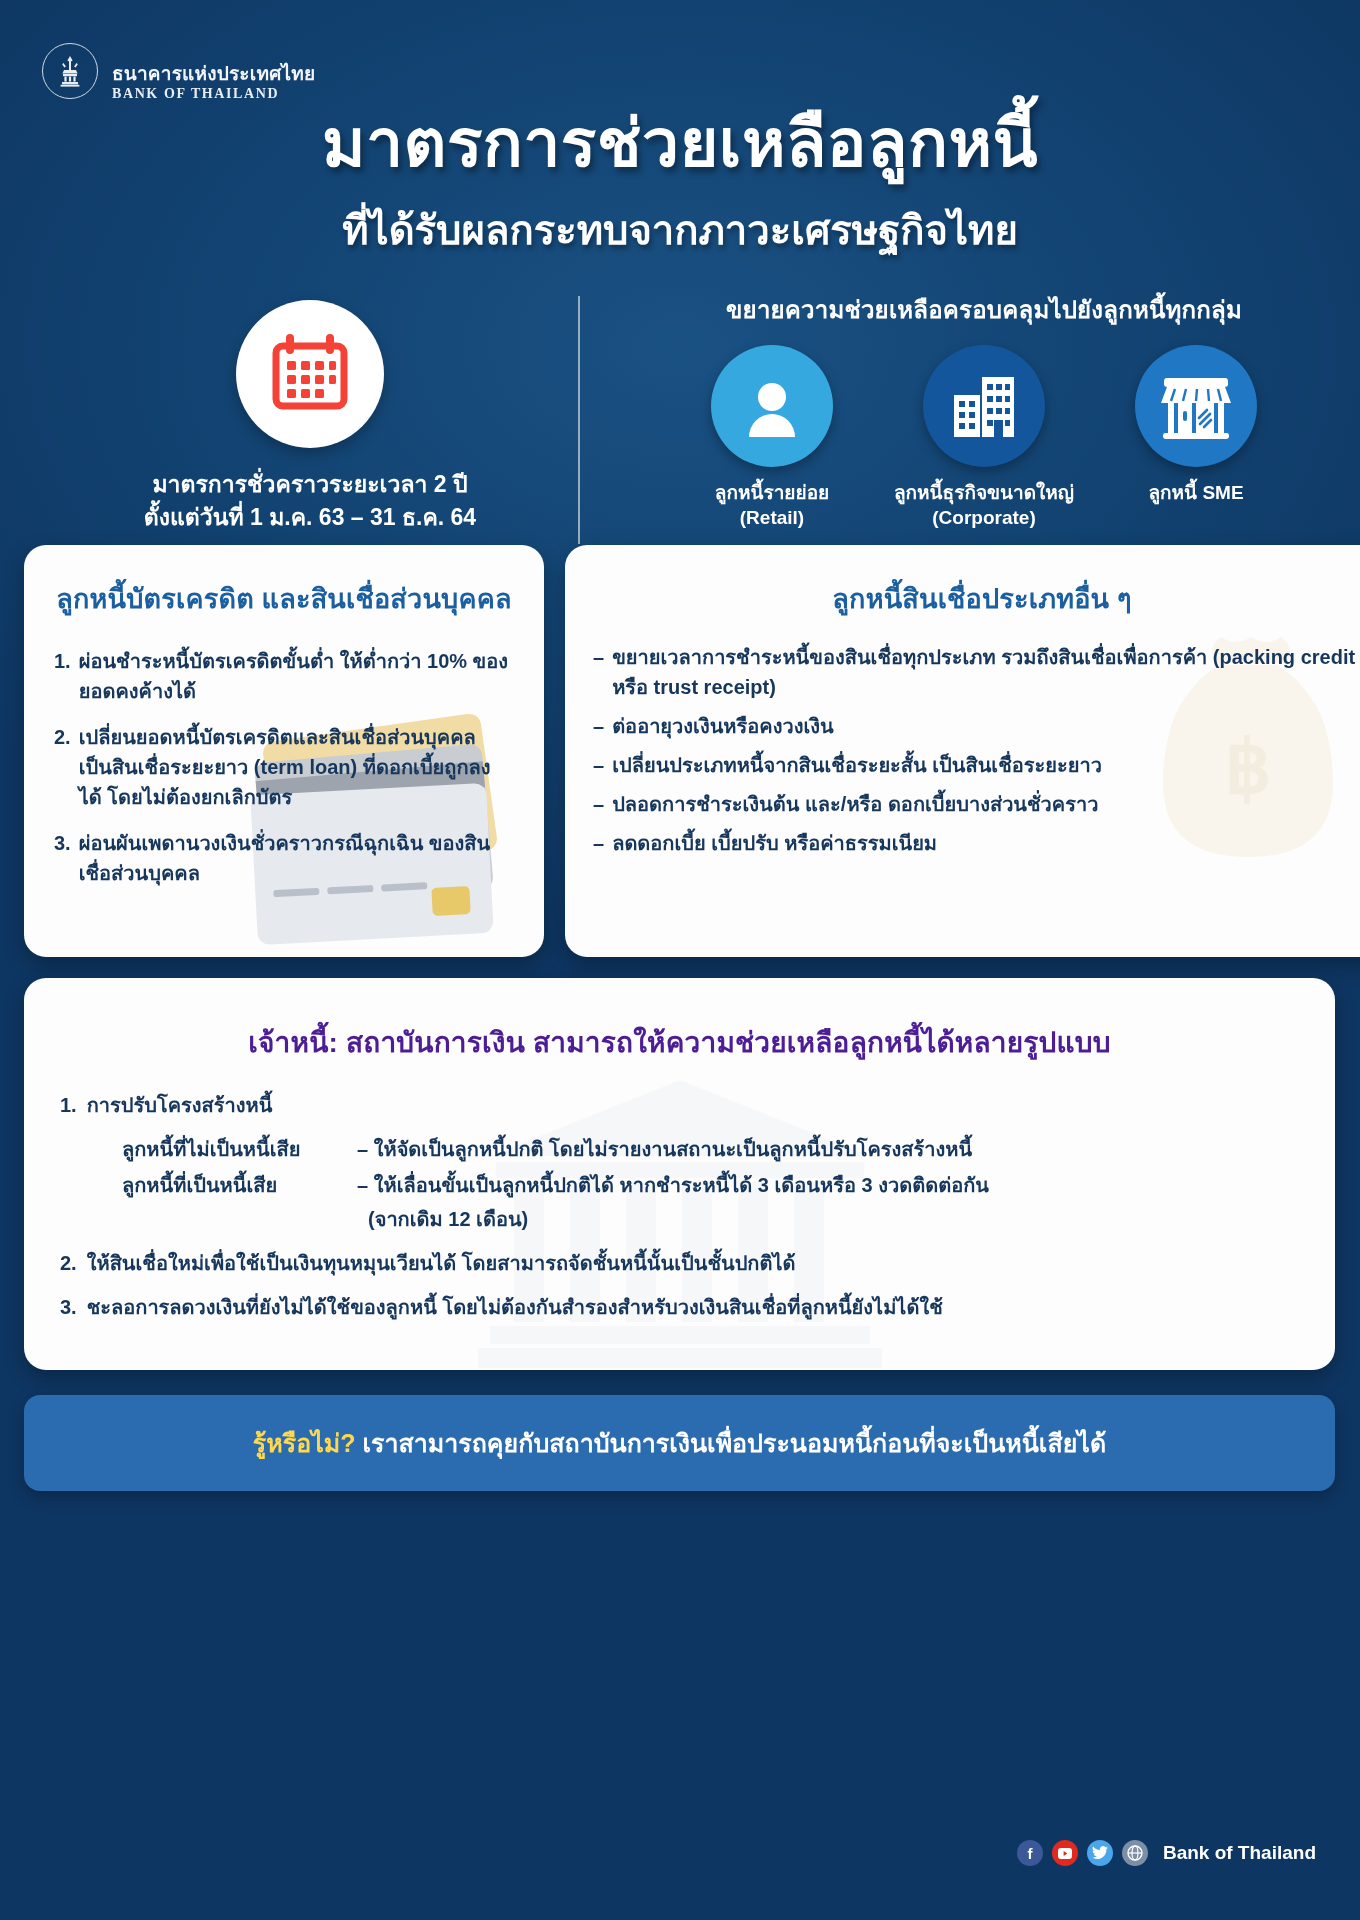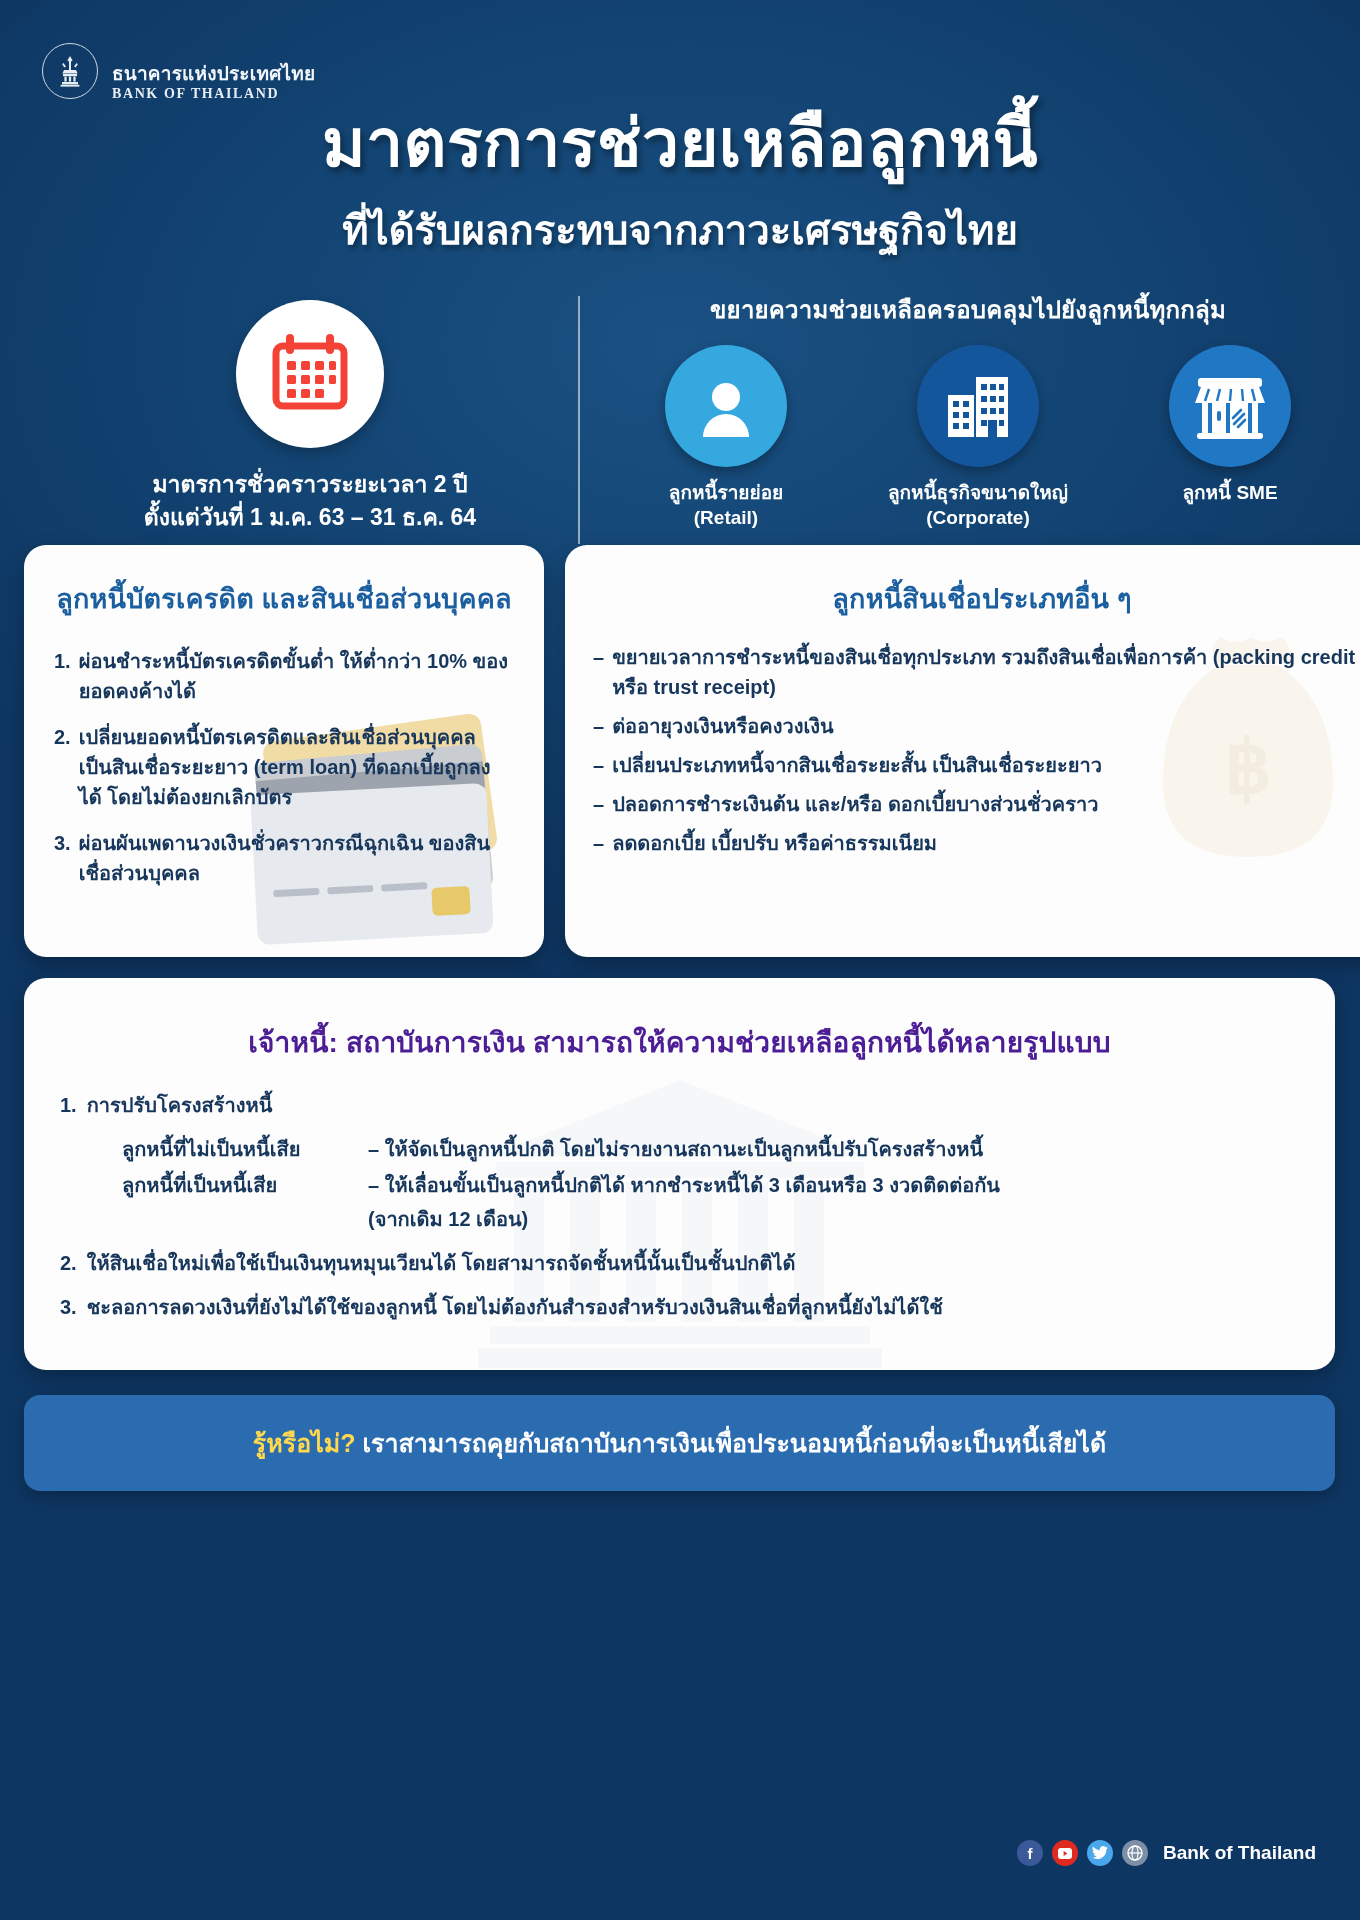--- a/index.html
+++ b/index.html
@@ -62,26 +62,26 @@
   }
 
   .cal-block { position:absolute; left:90px; top:10px; width:440px; text-align:center; }
   .cal-circle {
     width:148px; height:148px; border-radius:50%; background:#fff;
     margin:0 auto; display:flex; align-items:center; justify-content:center;
     box-shadow:0 6px 14px rgba(0,0,0,.25);
   }
   .cal-caption { margin-top:20px; font-size:23px; font-weight:700; line-height:1.45; color:#fff; }
 
-  .groups { position:absolute; left:608px; top:0; width:720px; }
+  .groups { position:absolute; left:624px; top:0; width:720px; }
   .groups-title {
     text-align:center; font-size:24px; font-weight:700; color:#fff;
     margin-bottom:16px; letter-spacing:.2px;
   }
-  .group-row { display:flex; justify-content:flex-end; gap:56px; }
+  .group-row { display:flex; justify-content:center; gap:16px; }
   .group { width:196px; text-align:center; }
   .group .bubble {
     width:122px; height:122px; border-radius:50%;
     margin:0 auto 14px; display:flex; align-items:center; justify-content:center;
     box-shadow:0 5px 12px rgba(0,0,0,.3);
   }
   .bub-retail { background:#35a8e0; }
   .bub-sme    { background:#2077c4; }
   .bub-corp   { background:#14569c; }
   .group .lbl { font-size:19px; font-weight:700; line-height:1.3; color:#fff; }
@@ -133,21 +133,21 @@
   .dash-list .dash { flex:none; }
   .moneybag {
     position:absolute; right:26px; top:66px; width:250px; height:280px;
     z-index:1; opacity:.30;
   }
 
   
   .wide-inner { position:relative; z-index:2; margin:26px 40px 0 36px; }
   .wide-item { display:flex; gap:10px; font-weight:700; margin-bottom:14px; }
   .wide-item .num { flex:none; }
-  .sub-row { display:flex; gap:14px; margin-left:62px; margin-bottom:6px; font-weight:700; }
+  .sub-row { display:flex; gap:3px; margin-left:62px; margin-bottom:6px; font-weight:700; }
   .sub-row .k { width:232px; flex:none; }
   .sub-row .v { flex:1; }
   .sub-note { margin-left:62px; margin-top:-2px; margin-bottom:14px; padding-left:246px; font-weight:700; }
   .bank-art {
     position:absolute; left:50%; transform:translateX(-50%);
     bottom:0; width:420px; height:300px; z-index:1; opacity:.45;
   }
 
   
   .know-bar {

